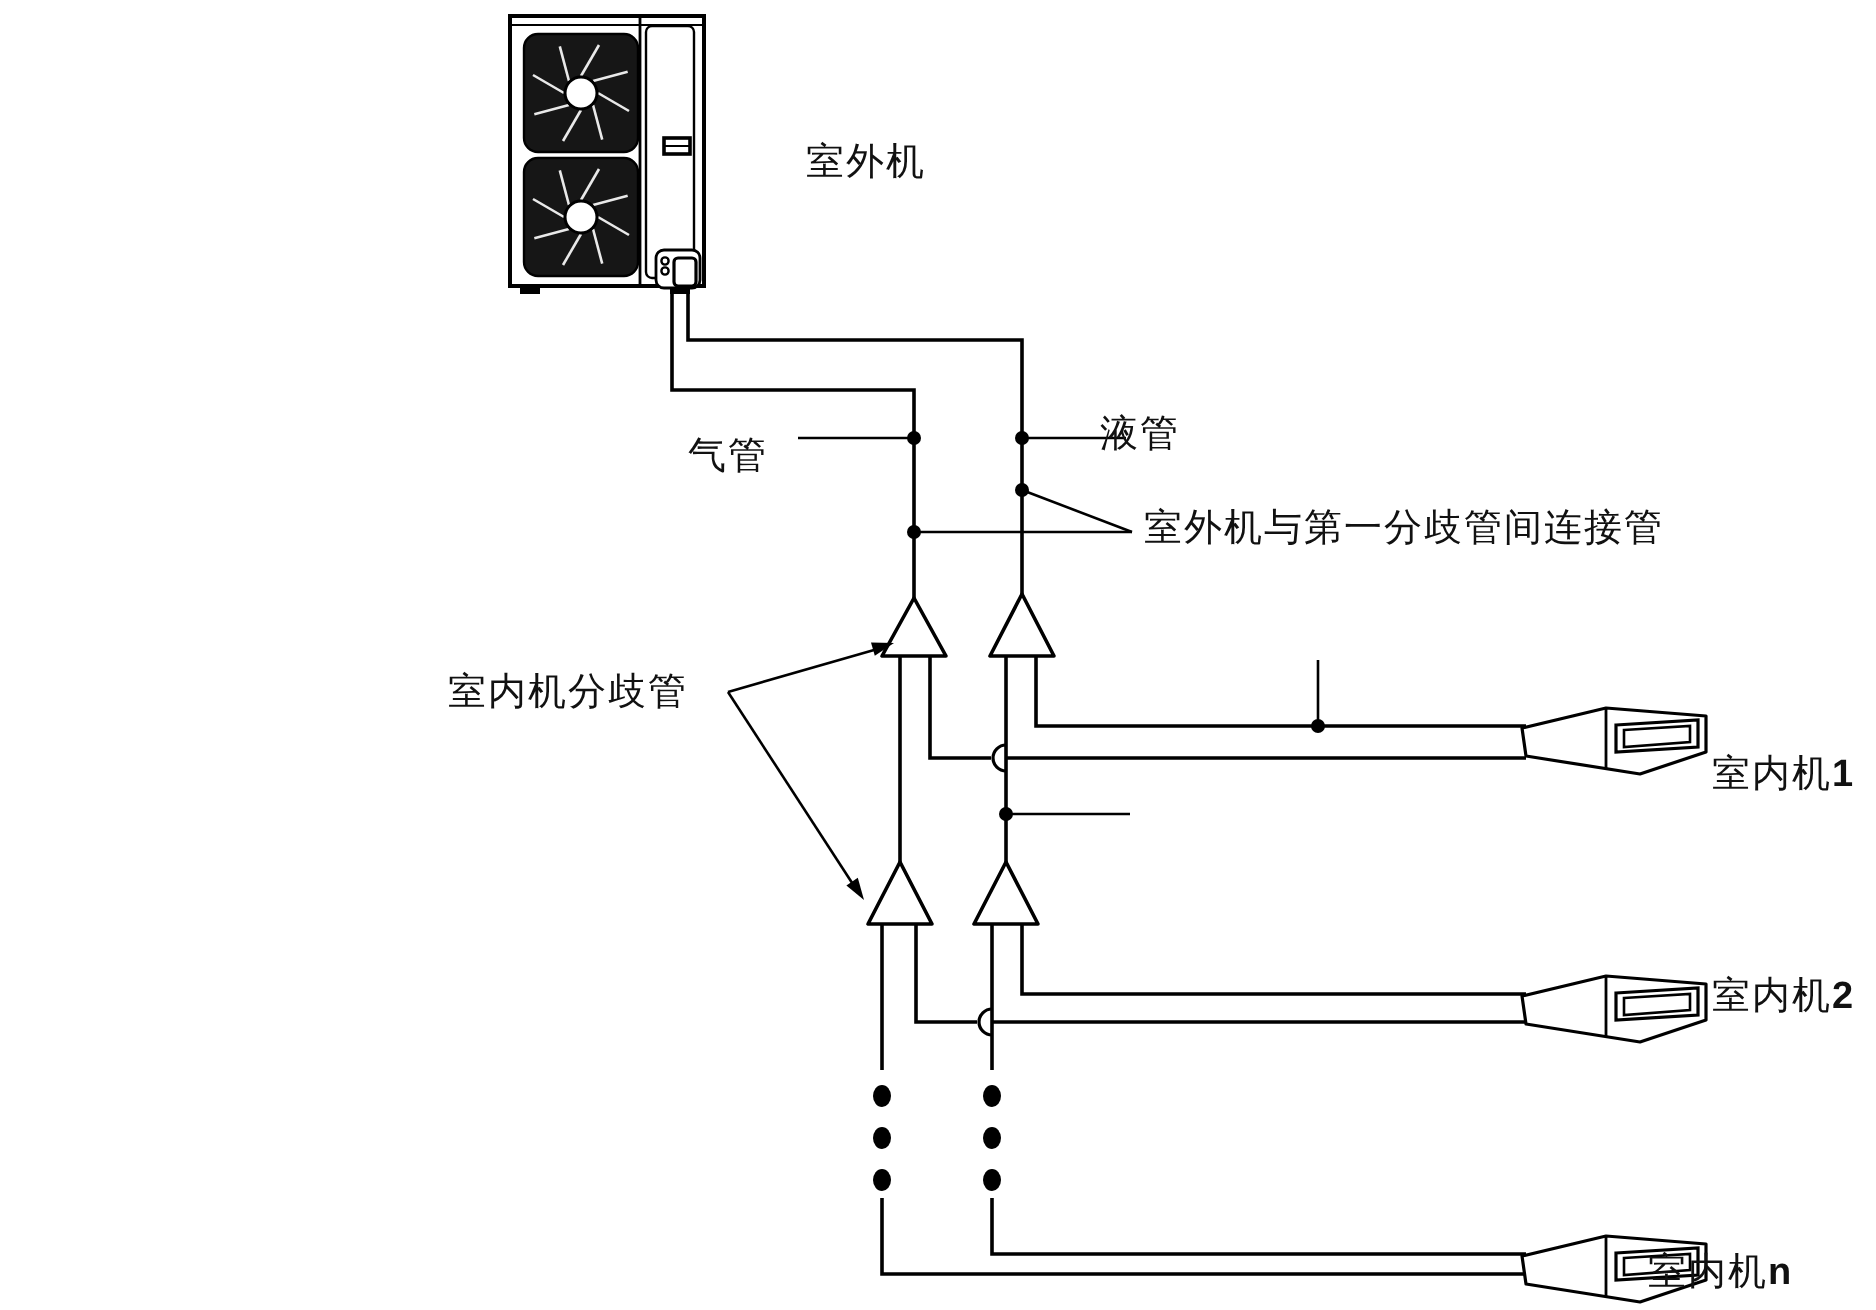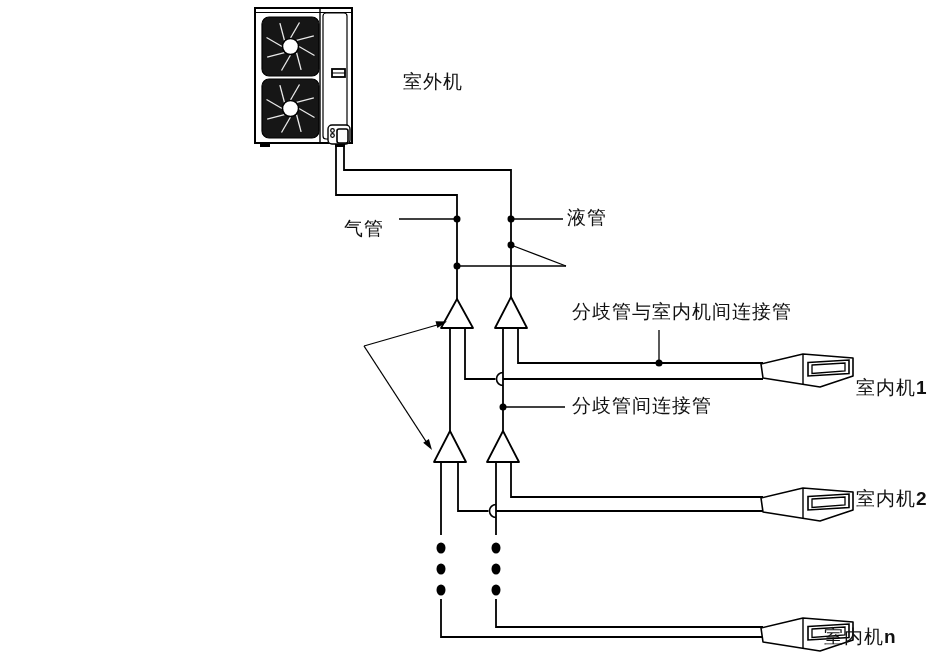--- a/index.html
+++ b/index.html
@@ -146,27 +146,27 @@
 
     <use href="#iu" x="758" y="350"></use>
     <use href="#iu" x="758" y="484"></use>
     <use href="#iu" x="758" y="614"></use>
   </svg>
 
   <div class="lbl" style="left:403px;top:71px">室外机</div>
 
   <div class="lbl" style="left:344px;top:218px">气管</div>
 
-  <div class="lbl" style="left:567px;top:207px">液管</div>
+  <div class="lbl" style="left:550px;top:207px">液管</div>
+
+  <div class="lbl" style="left:572px;top:254px">室外机与第一分歧管间连接管</div>
 
 
-  <div class="lbl" style="left:572px;top:301px">分歧管与室内机间连接管</div>
+  <div class="lbl" style="left:224px;top:336px">室内机分歧管</div>
 
-
-  <div class="lbl" style="left:572px;top:395px">分歧管间连接管</div>
 
   <div class="lbl" style="left:856px;top:377px"><span>室内机</span><span class="suffix">1</span></div>
 
   <div class="lbl" style="left:856px;top:488px"><span>室内机</span><span class="suffix">2</span></div>
 
   <div class="lbl" style="left:824px;top:626px"><span>室内机</span><span class="suffix">n</span></div>
 
 </div>
 
 </body></html>

